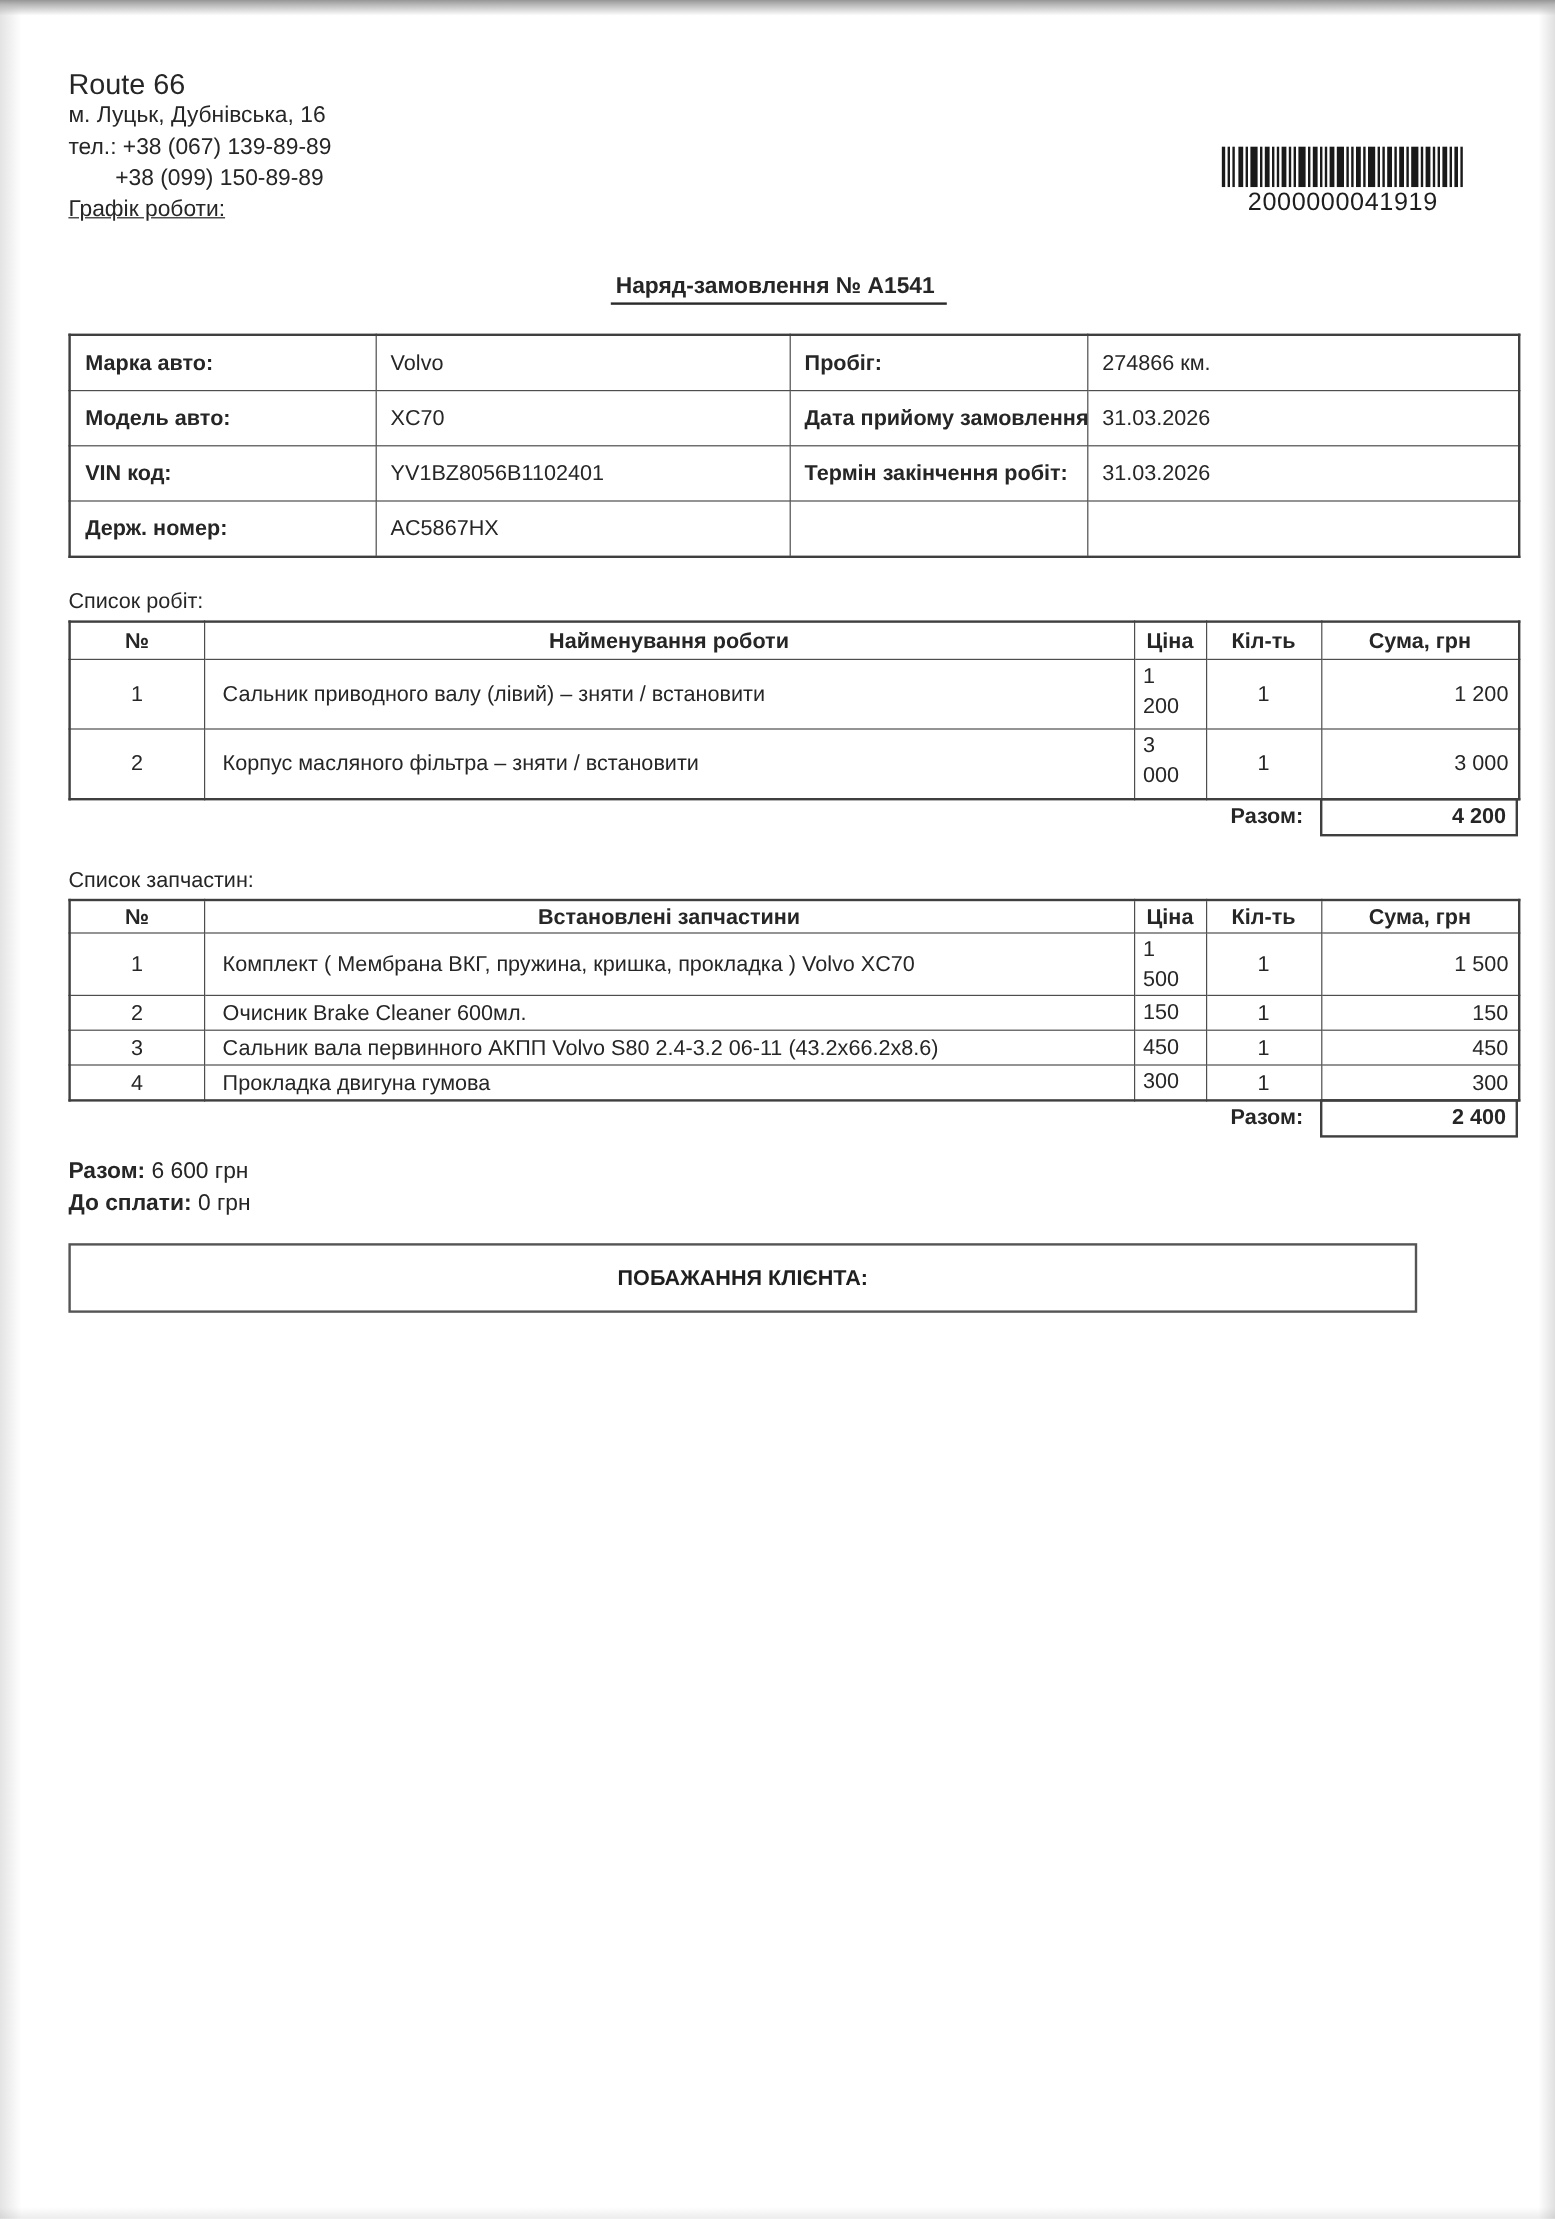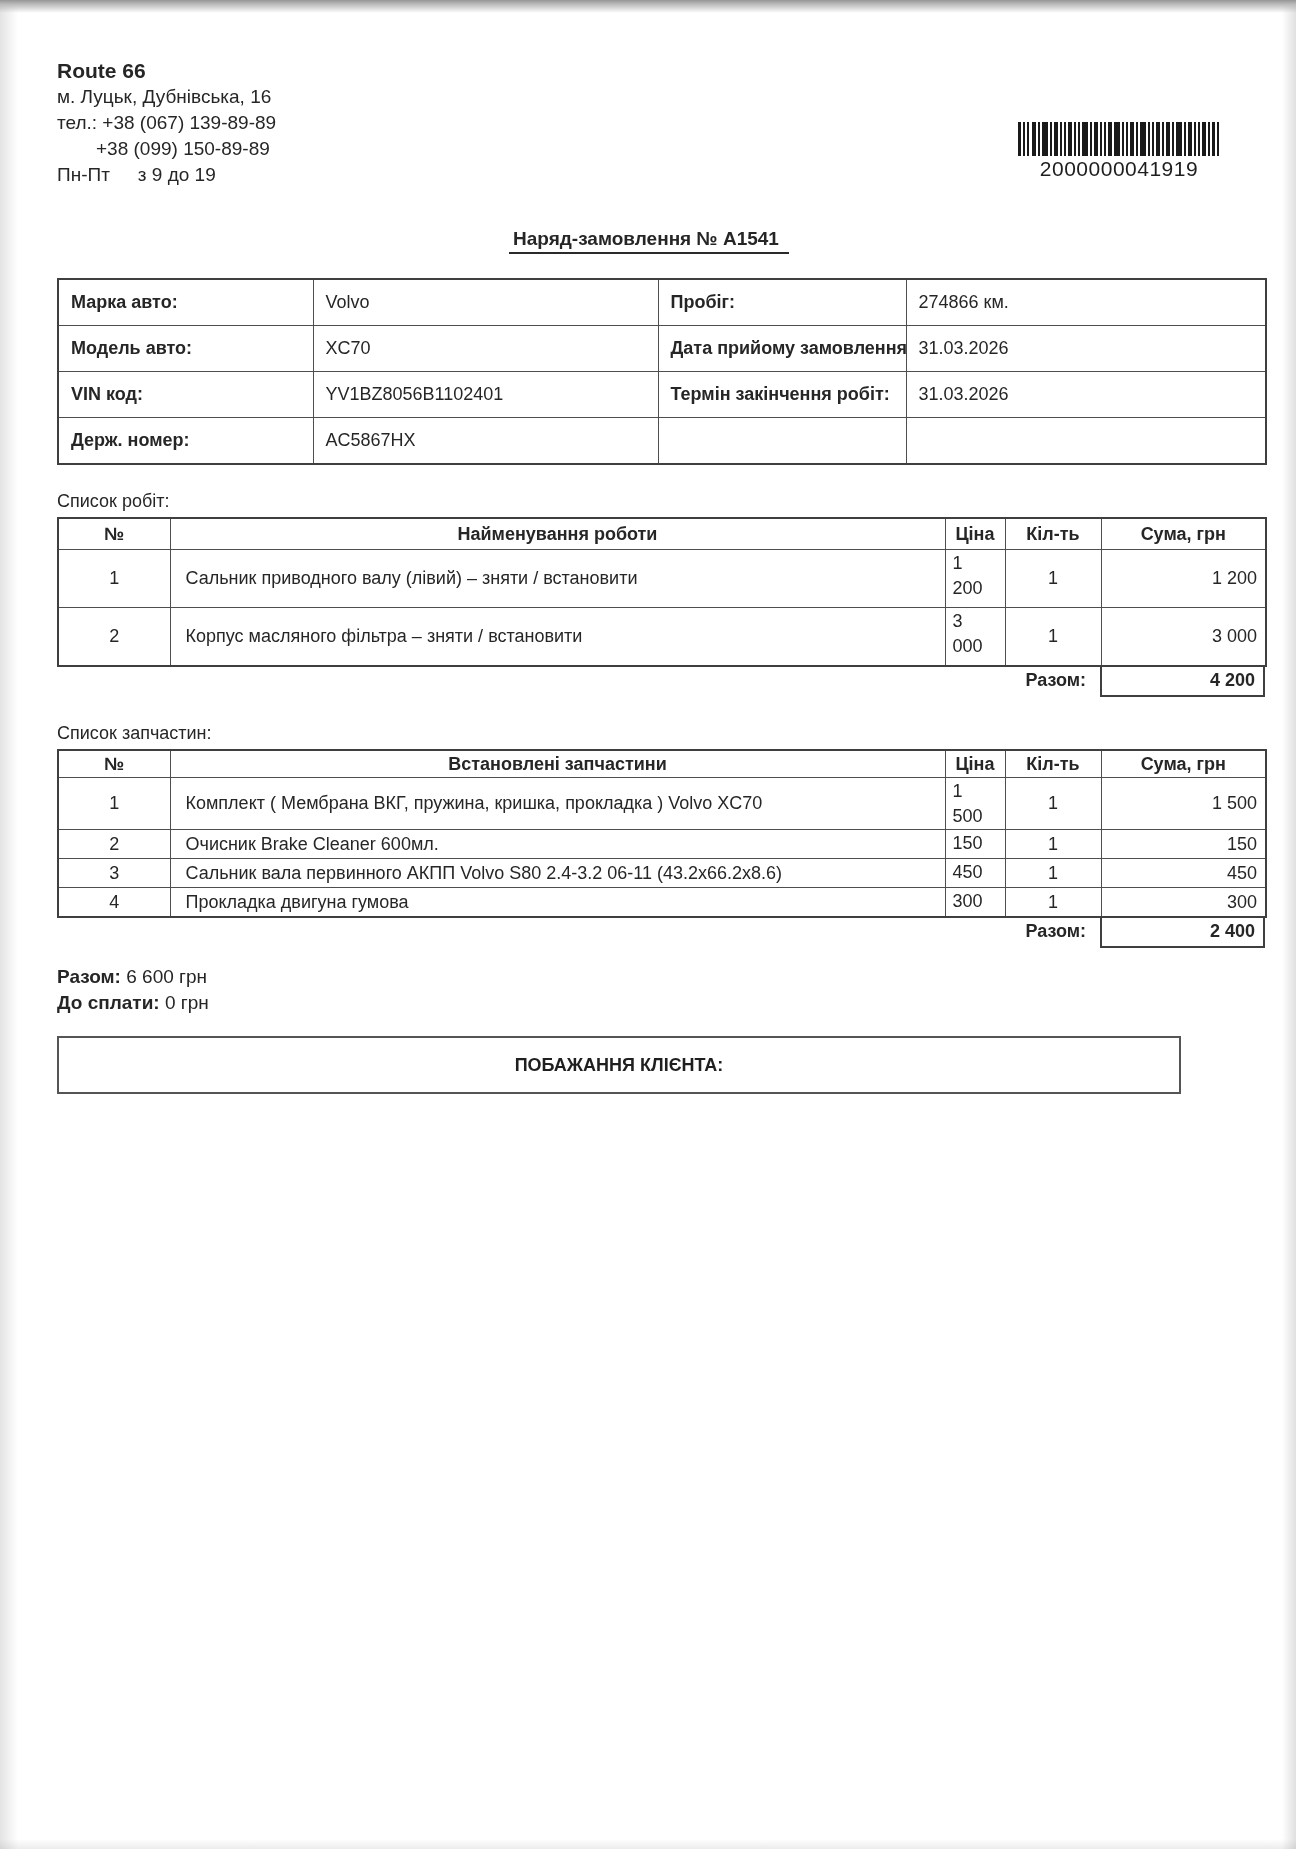--- a/index.html
+++ b/index.html
@@ -22,21 +22,21 @@
     position: absolute; inset: 0; pointer-events: none;
     background:
       linear-gradient(90deg, rgba(130,130,130,0.22), rgba(255,255,255,0) 18px),
       linear-gradient(270deg, rgba(130,130,130,0.25), rgba(255,255,255,0) 14px),
       linear-gradient(0deg, rgba(150,150,150,0.18), rgba(255,255,255,0) 10px);
   }
   .content { position: relative; padding: 58px 43px 0 57px; }
 
   
   .company { font-size: 19px; line-height: 26px; }
-  .company-name { font-weight: bold; font-size: 21px; }
+  .company-name { font-weight: normal; font-size: 24px; }
   .indent { padding-left: 39px; }
   .schedule-label span { text-decoration: underline; }
   .hours { margin-left: 28px; }
 
   
   .barcode { position: absolute; top: 122px; right: 76px; width: 202px; text-align: center; }
   .barcode svg { display: block; width: 202px; height: 34px; }
   .barcode-number { font-size: 21px; letter-spacing: 0.5px; color: #1e1e1e; margin-top: 1px; }
 
   
@@ -95,23 +95,21 @@
   <div class="edge-sides"></div>
   <div class="edge-top"></div>
 
   <div class="content">
 
     <div class="company">
       <div class="company-name">Route 66</div>
       <div>м. Луцьк, Дубнівська, 16</div>
       <div>тел.: +38 (067) 139-89-89</div>
       <div class="indent">+38 (099) 150-89-89</div>
-      <div>
-        <span>Пн-Пт</span><span class="hours">з 9 до 19</span>
-      </div>
+      <div class="schedule-label"><span>Графік роботи:</span></div>
     </div>
 
     <div class="barcode">
       <svg viewBox="0 0 202 34">
         <g fill="#1a1a1a">
           <rect x="0" y="0" width="3" height="34"></rect>
             <rect x="5" y="0" width="2" height="34"></rect>
           <rect x="9" y="0" width="2" height="34"></rect>
             <rect x="14" y="0" width="4" height="34"></rect>
           <rect x="20" y="0" width="2" height="34"></rect>

